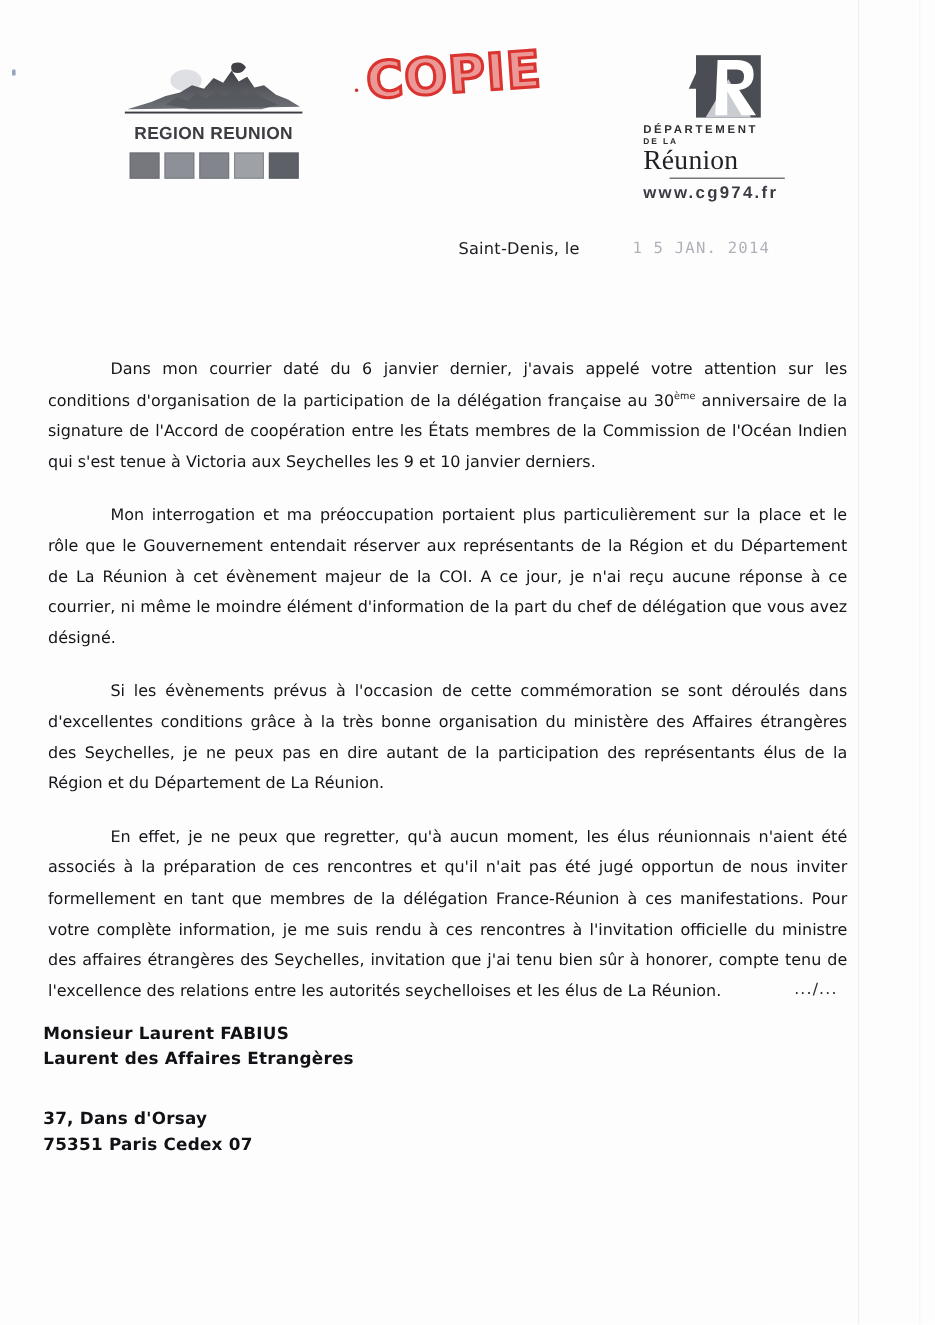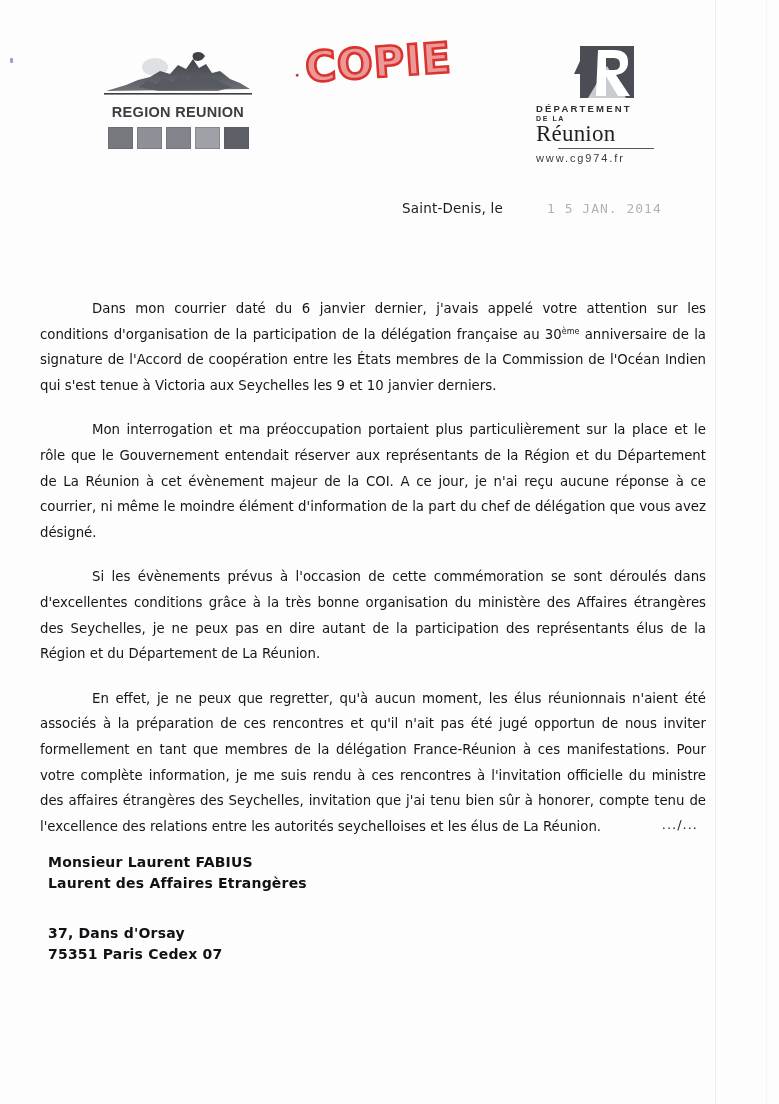--- a/index.html
+++ b/index.html
@@ -150,33 +150,33 @@
     letter-spacing: 0.2px;
   }
   .dept-rule {
     width: 96px;
     height: 1px;
     background: #55555c;
     margin: 2px auto 3px auto;
   }
   .dept-url {
     font-family: "Liberation Sans", sans-serif;
-    font-size: 11px;
-    font-weight: normal;
+    font-size: 14px;
+    font-weight: bold;
     letter-spacing: 1.9px;
     color: #3a3a42;
   }
 
   
   .dateline {
     position: absolute;
-    left: 402px;
+    left: 382px;
     top: 200px;
     display: flex;
-    align-items: center;
+    align-items: flex-start;
   }
   .dateline .place {
     font-family: "DejaVu Sans", sans-serif;
     font-size: 13.5px;
     color: #1b1b20;
     letter-spacing: 0.2px;
   }
   .date-stamp {
     margin-left: 44px;
     font-family: "DejaVu Sans Mono", monospace;
@@ -232,21 +232,21 @@
     left: 36px;
     top: 852px;
     font-family: "DejaVu Sans", sans-serif;
     font-size: 14px;
     font-weight: bold;
     color: #111116;
     line-height: 21px;
     letter-spacing: 0.2px;
   }
   .recipient .addr-block { margin-top: 29px; }
-  .recipient div { white-space: nowrap; margin-left: 12px; }
+  .recipient div { white-space: nowrap; }
 </style>
 </head>
 <body>
 
 <div class="page">
 
   <div class="scan-edge-right"></div>
   <div class="scan-edge-right2"></div>
   <div class="speck"></div>
 

